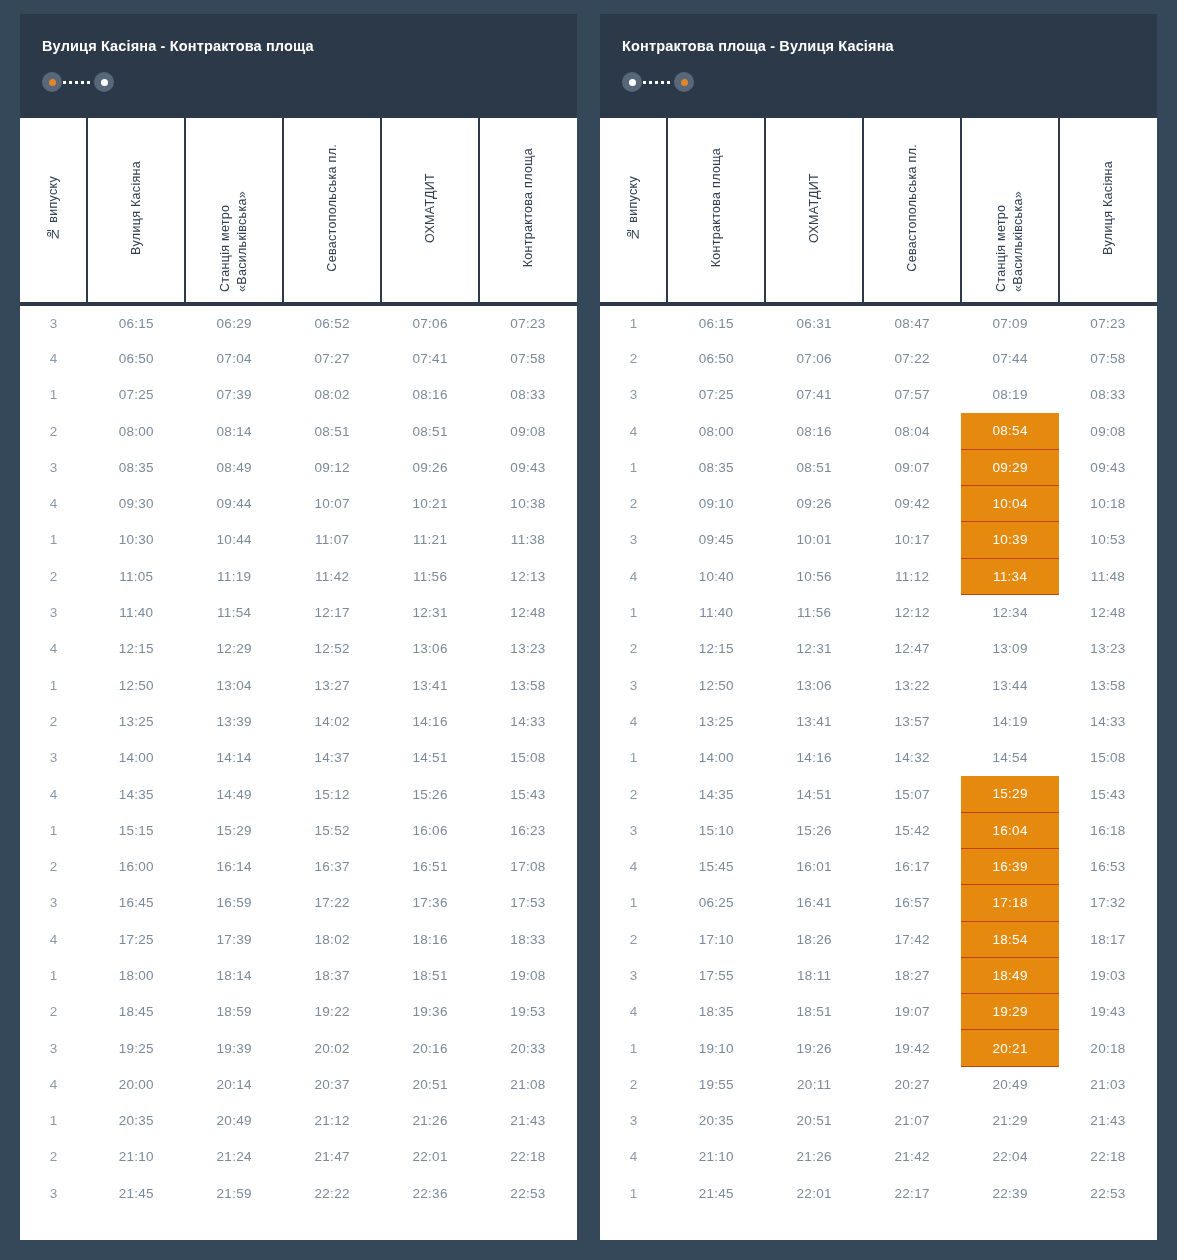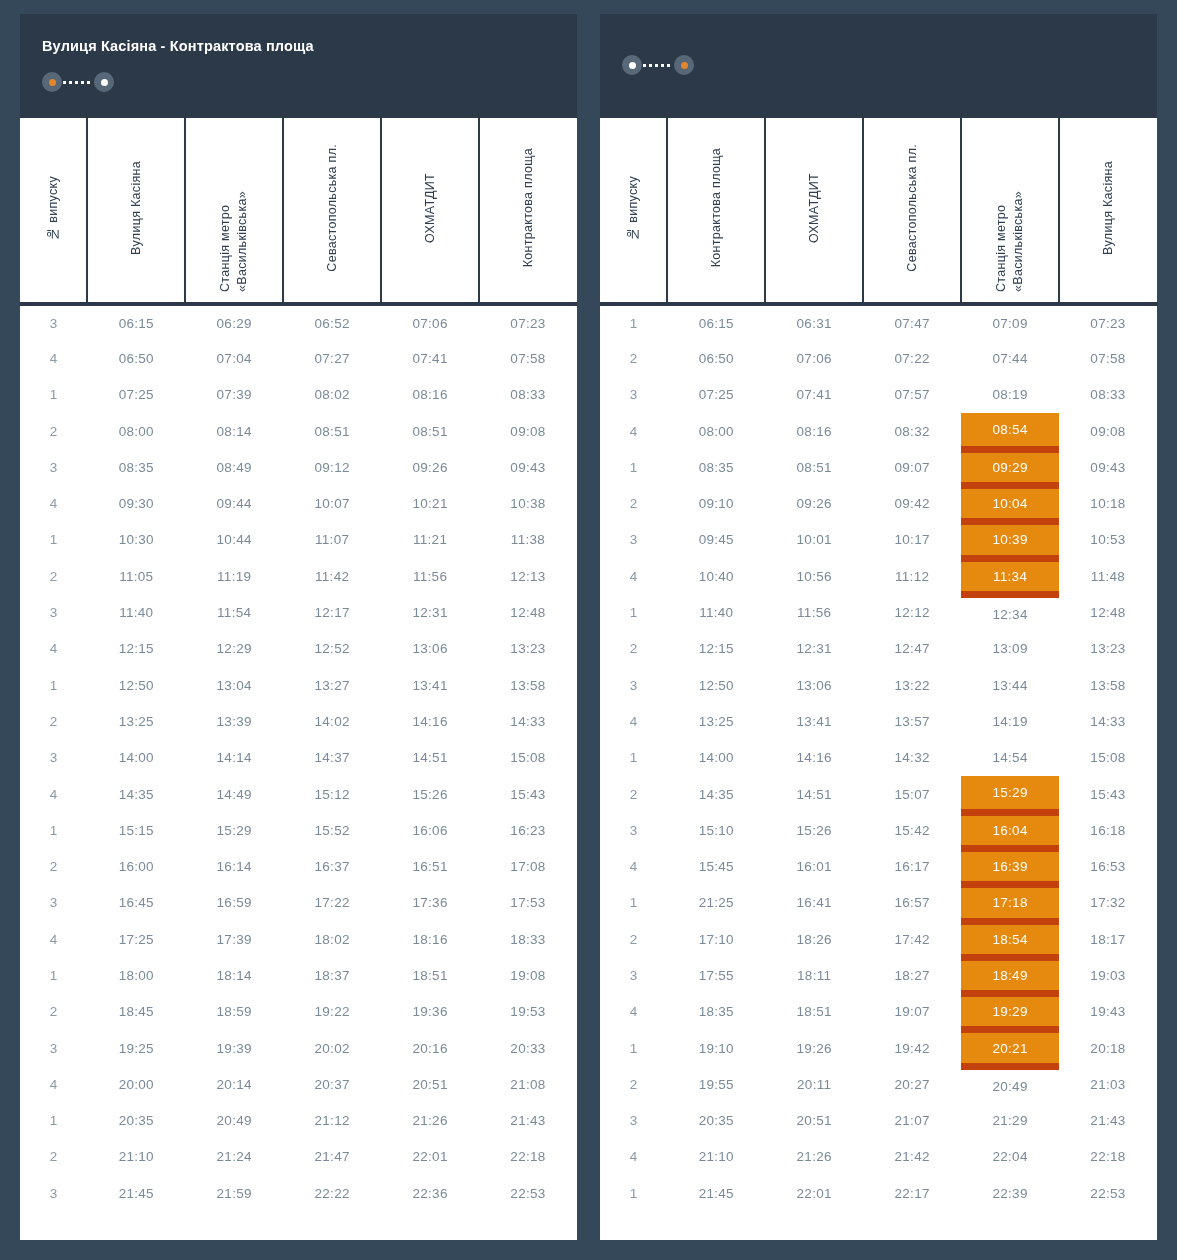--- a/index.html
+++ b/index.html
@@ -133,21 +133,21 @@
     letter-spacing: 0.3px;
     padding: 0;
     border: none;
   }
 
   table.sched tbody td.num { color: #8b99a6; }
 
   table.sched tbody td.hl {
     background: #e5890f;
     color: #ffffff;
-    border-bottom: 7px solid #c2410c;
+    border-bottom: 1px solid #c2410c;
   }
 </style>
 </head>
 <body>
 
 <div class="board">
 
 <div class="panel">
       <div class="panel-head">
         <div class="panel-title">Вулиця Касіяна - Контрактова площа</div>
@@ -381,20 +381,21 @@
               <td class="">22:22</td>
               <td class="">22:36</td>
               <td class="">22:53</td>
             </tr>
           </tbody>
         </table>
       </div>
     </div>
     <div class="panel">
       <div class="panel-head">
+        <div class="panel-title">Контрактова площа - Вулиця Касіяна</div>
         <div class="route-indicator">
           <span class="route-node">
             <span class="core white"></span>
           </span>
           <span class="route-line"></span>
           <span class="route-node">
             <span class="core orange"></span>
           </span>
         </div>
       </div>
@@ -416,21 +417,21 @@
               <th><span class="vlabel">Севастопольська пл.</span></th>
               <th><span class="vlabel">Станція метро «Васильківська»</span></th>
               <th><span class="vlabel">Вулиця Касіяна</span></th>
             </tr>
           </thead>
           <tbody>
             <tr>
               <td class="num ">1</td>
               <td class="">06:15</td>
               <td class="">06:31</td>
-              <td class="">07:47</td>
+              <td class="">08:47</td>
               <td class="">07:09</td>
               <td class="">07:23</td>
             </tr>
             <tr>
               <td class="num ">2</td>
               <td class="">06:50</td>
               <td class="">07:06</td>
               <td class="">07:22</td>
               <td class="">07:44</td>
               <td class="">07:58</td>
@@ -440,21 +441,21 @@
               <td class="">07:25</td>
               <td class="">07:41</td>
               <td class="">07:57</td>
               <td class="">08:19</td>
               <td class="">08:33</td>
             </tr>
             <tr>
               <td class="num ">4</td>
               <td class="">08:00</td>
               <td class="">08:16</td>
-              <td class="">08:32</td>
+              <td class="">08:04</td>
               <td class="hl">08:54</td>
               <td class="">09:08</td>
             </tr>
             <tr>
               <td class="num ">1</td>
               <td class="">08:35</td>
               <td class="">08:51</td>
               <td class="">09:07</td>
               <td class="hl">09:29</td>
               <td class="">09:43</td>
@@ -542,21 +543,21 @@
             <tr>
               <td class="num ">4</td>
               <td class="">15:45</td>
               <td class="">16:01</td>
               <td class="">16:17</td>
               <td class="hl">16:39</td>
               <td class="">16:53</td>
             </tr>
             <tr>
               <td class="num ">1</td>
-              <td class="">21:25</td>
+              <td class="">06:25</td>
               <td class="">16:41</td>
               <td class="">16:57</td>
               <td class="hl">17:18</td>
               <td class="">17:32</td>
             </tr>
             <tr>
               <td class="num ">2</td>
               <td class="">17:10</td>
               <td class="">18:26</td>
               <td class="">17:42</td>

